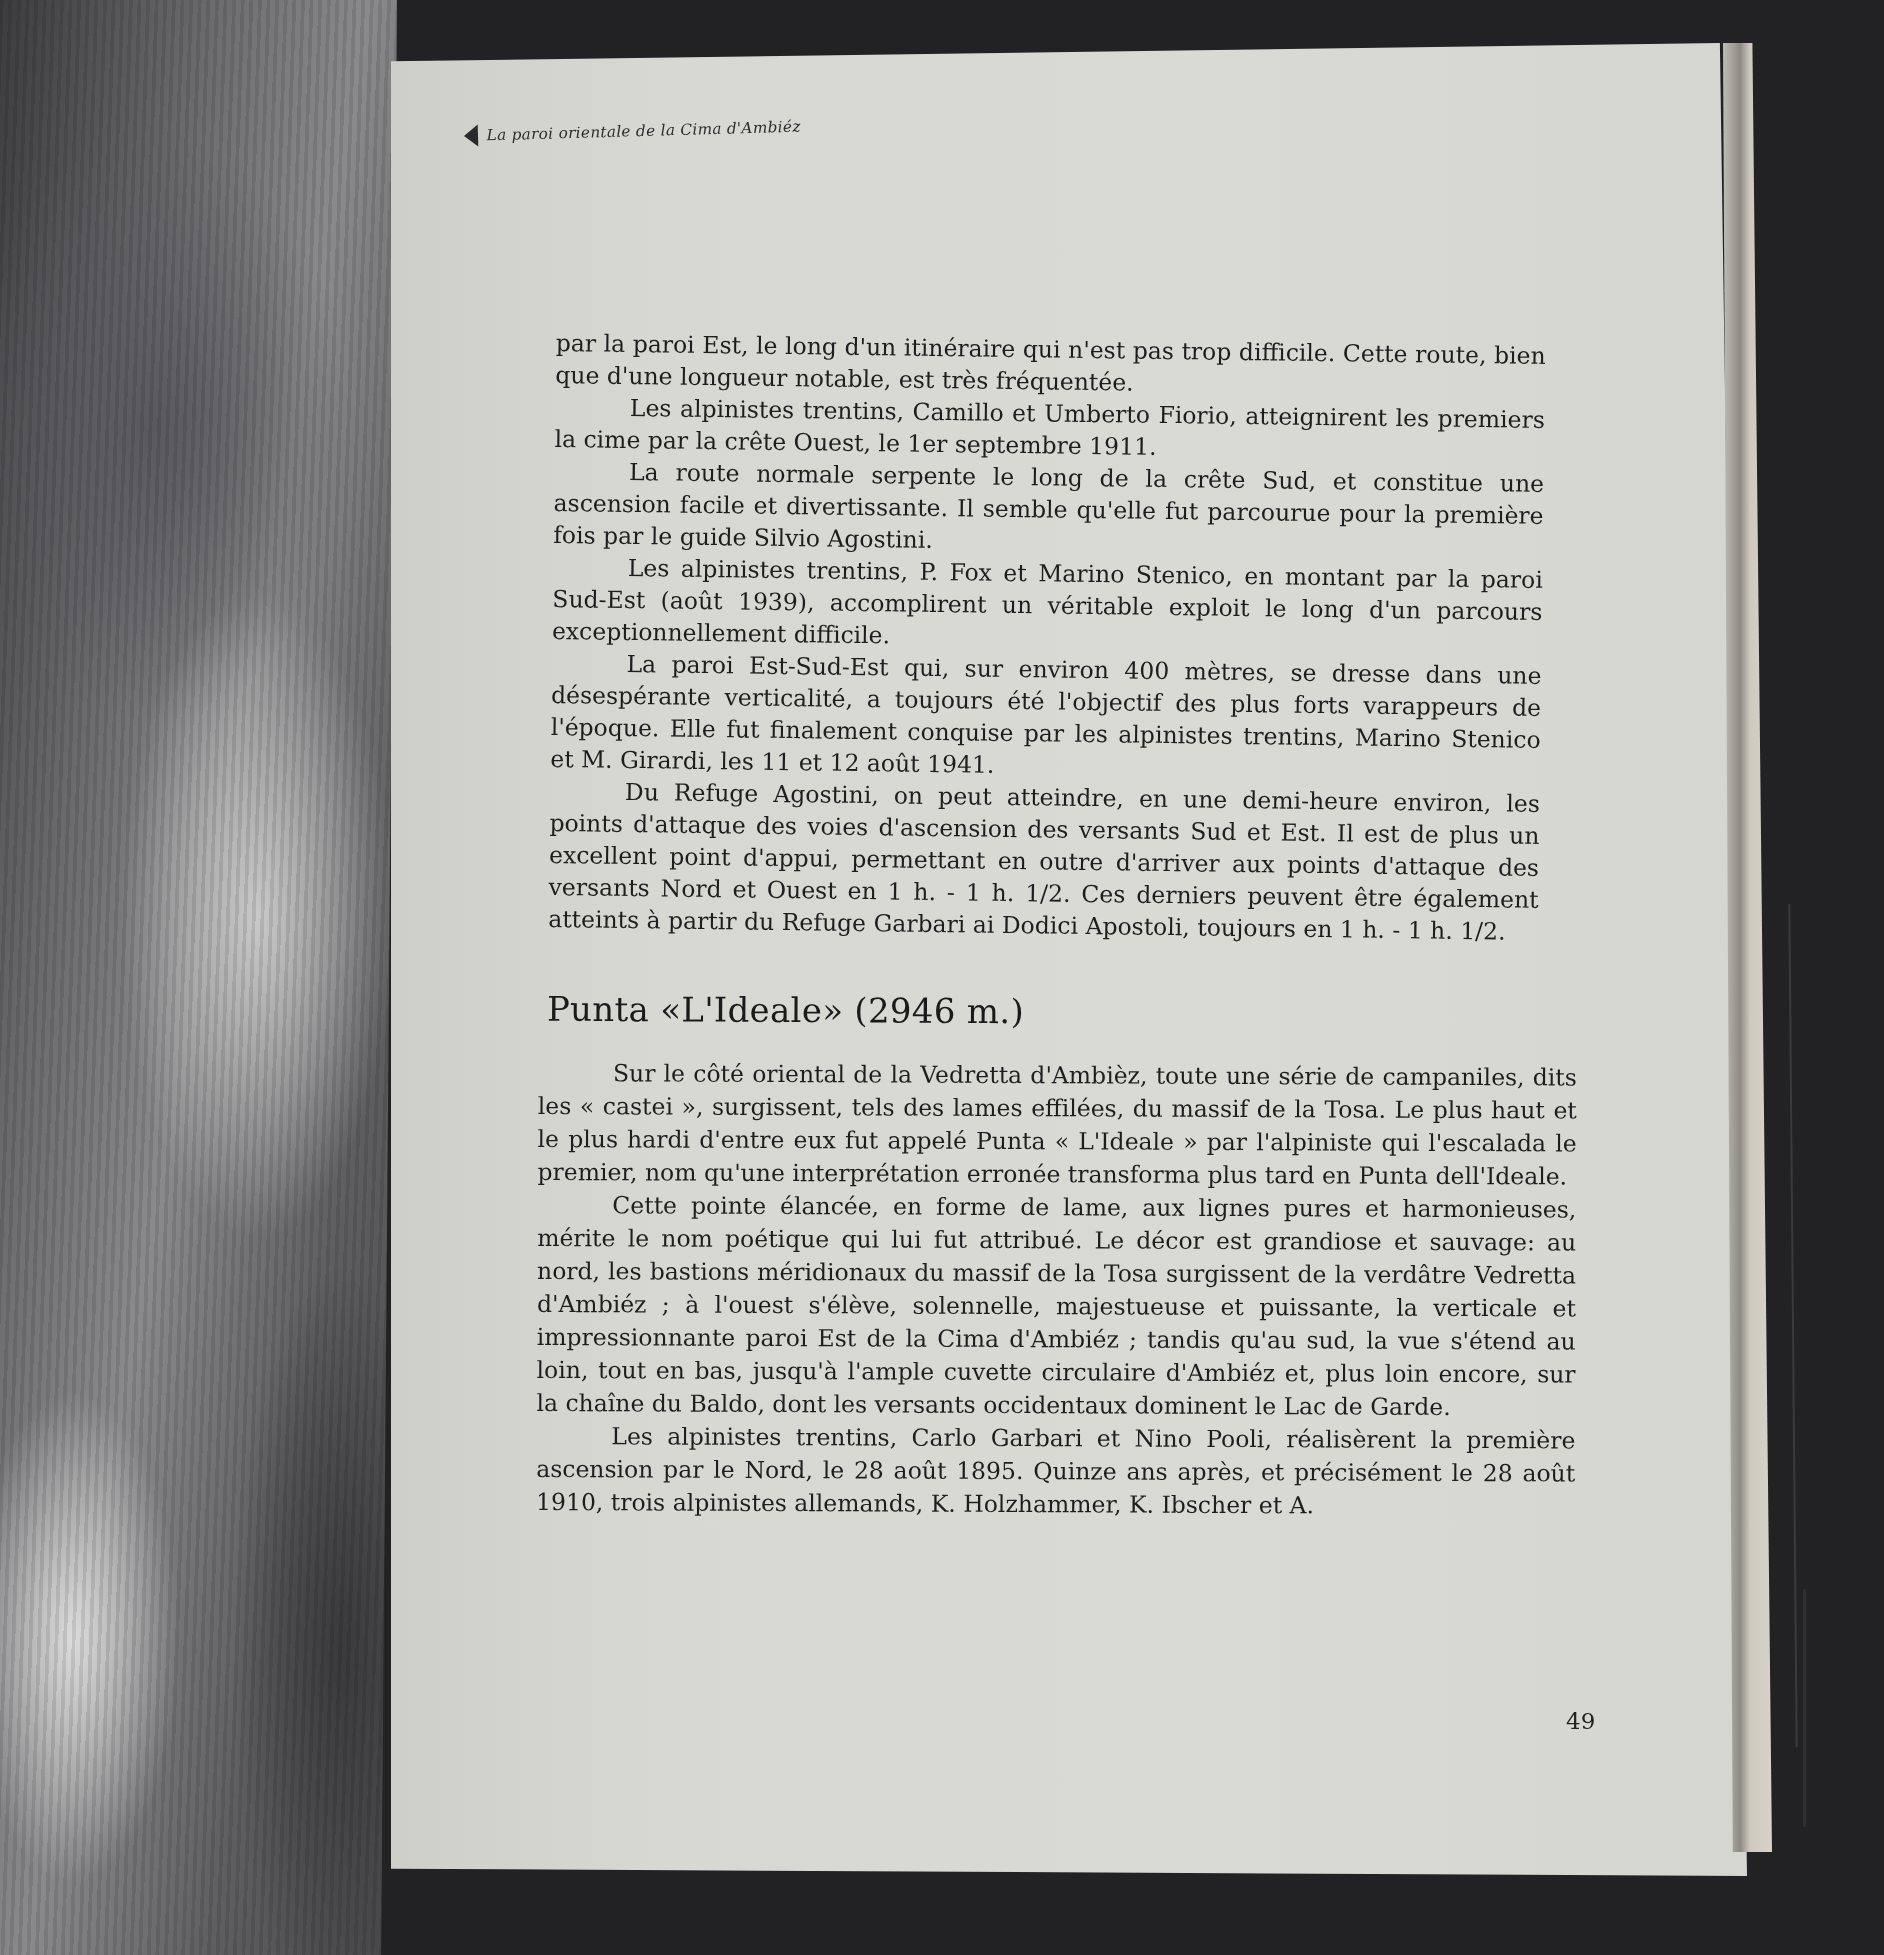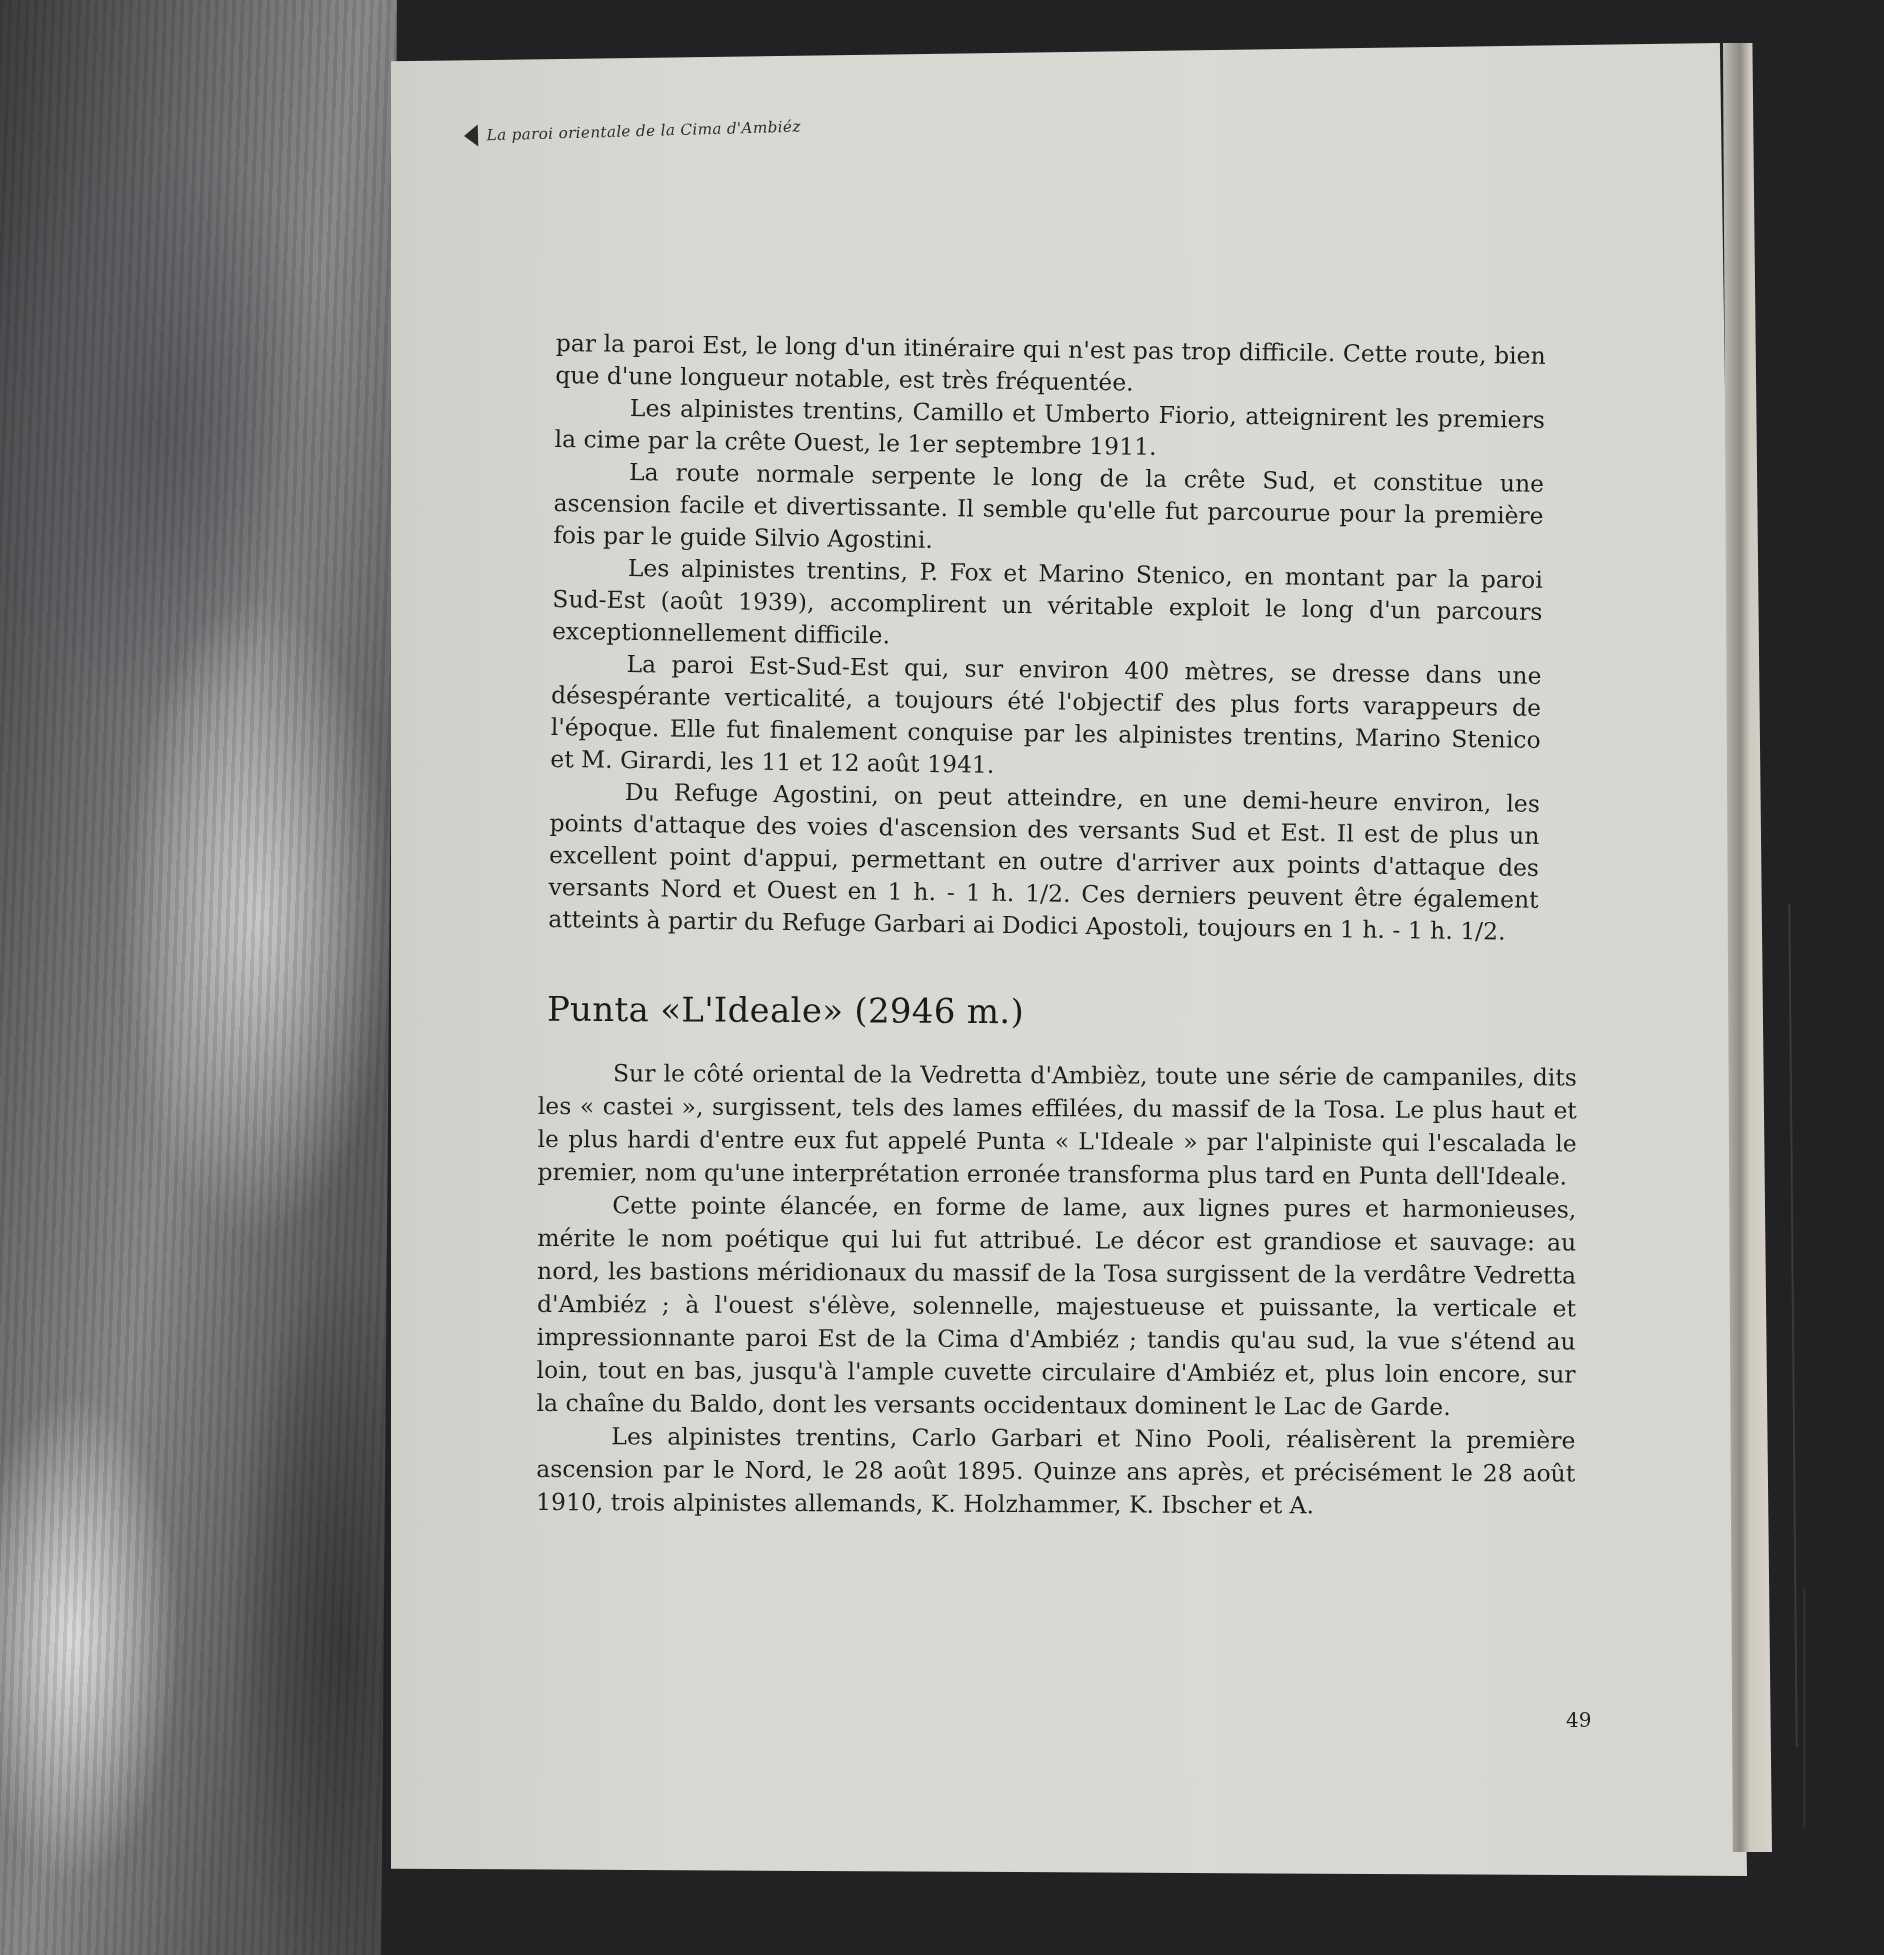--- a/index.html
+++ b/index.html
@@ -57,21 +57,21 @@
   .block-2 { left: 538px; top: 1057px; width: 1039px; transform: rotate(0.25deg); transform-origin: left top; line-height: 33px; }
   .para { margin: 0; text-indent: 0; }
   .para.indent { text-indent: 75px; }
   .section-heading {
     position: absolute; left: 547px; top: 990px;
     font-size: 34px; color: #1a1a1a; letter-spacing: 0.3px;
     transform: rotate(0.3deg);
   }
   .page-number {
     position: absolute; left: 1566px; top: 1708px;
-    font-size: 20px; color: #222;
+    font-size: 23px; color: #222;
   }
   .gutter-line {
     position: absolute; width: 2.4px; background: #3a3a3a;
   }
 </style>
 </head>
 <body>
 
 <div class="photo"></div>
 

